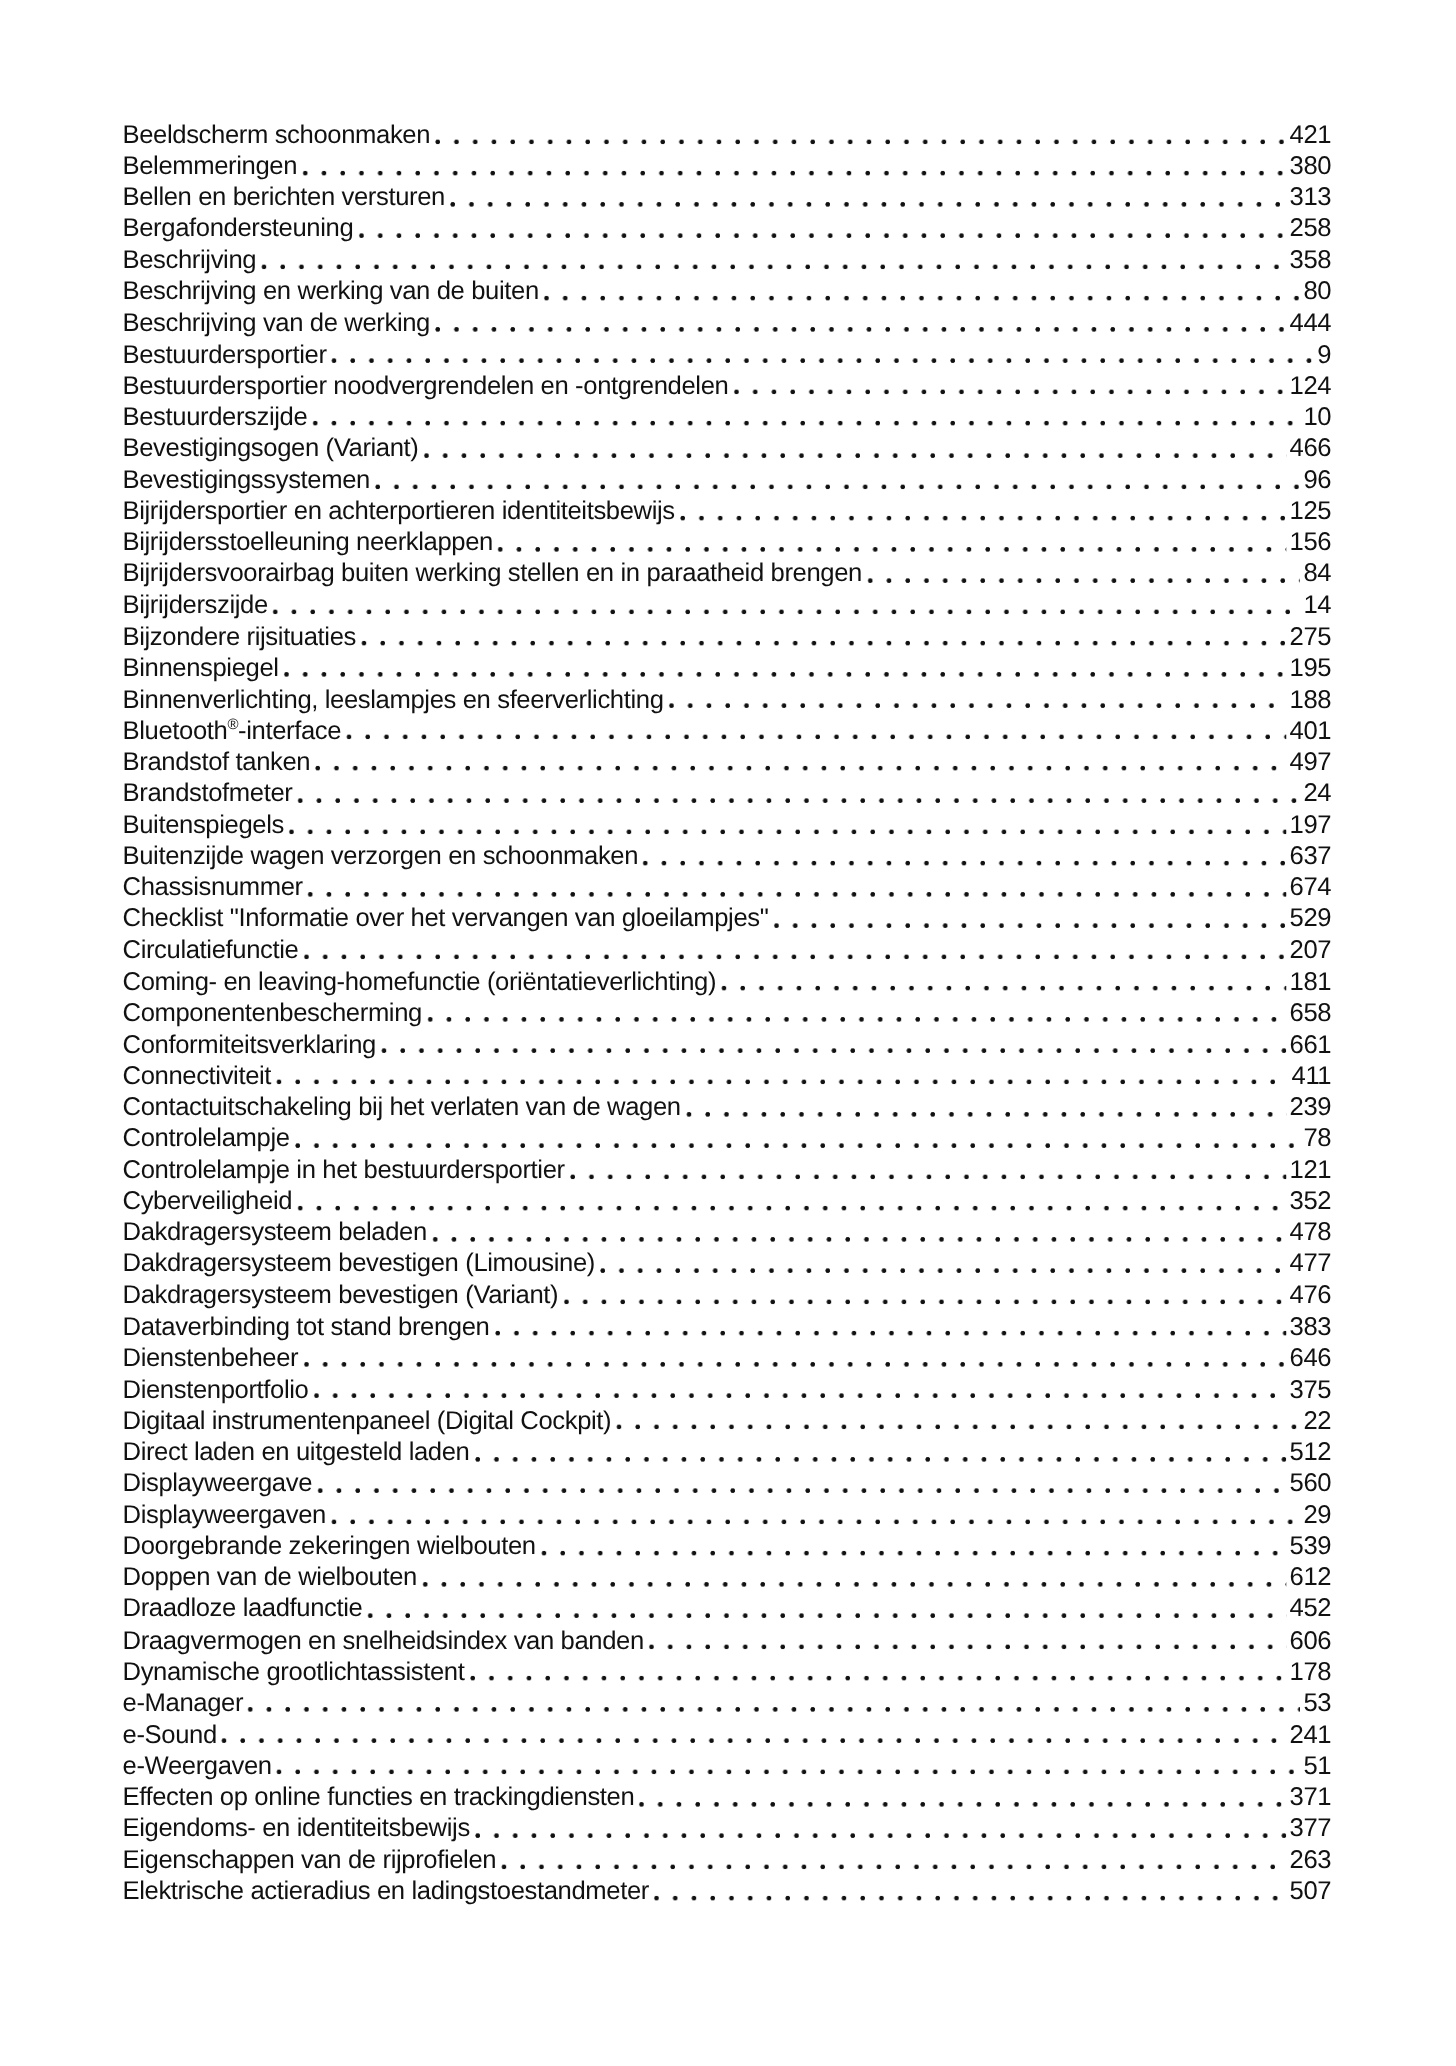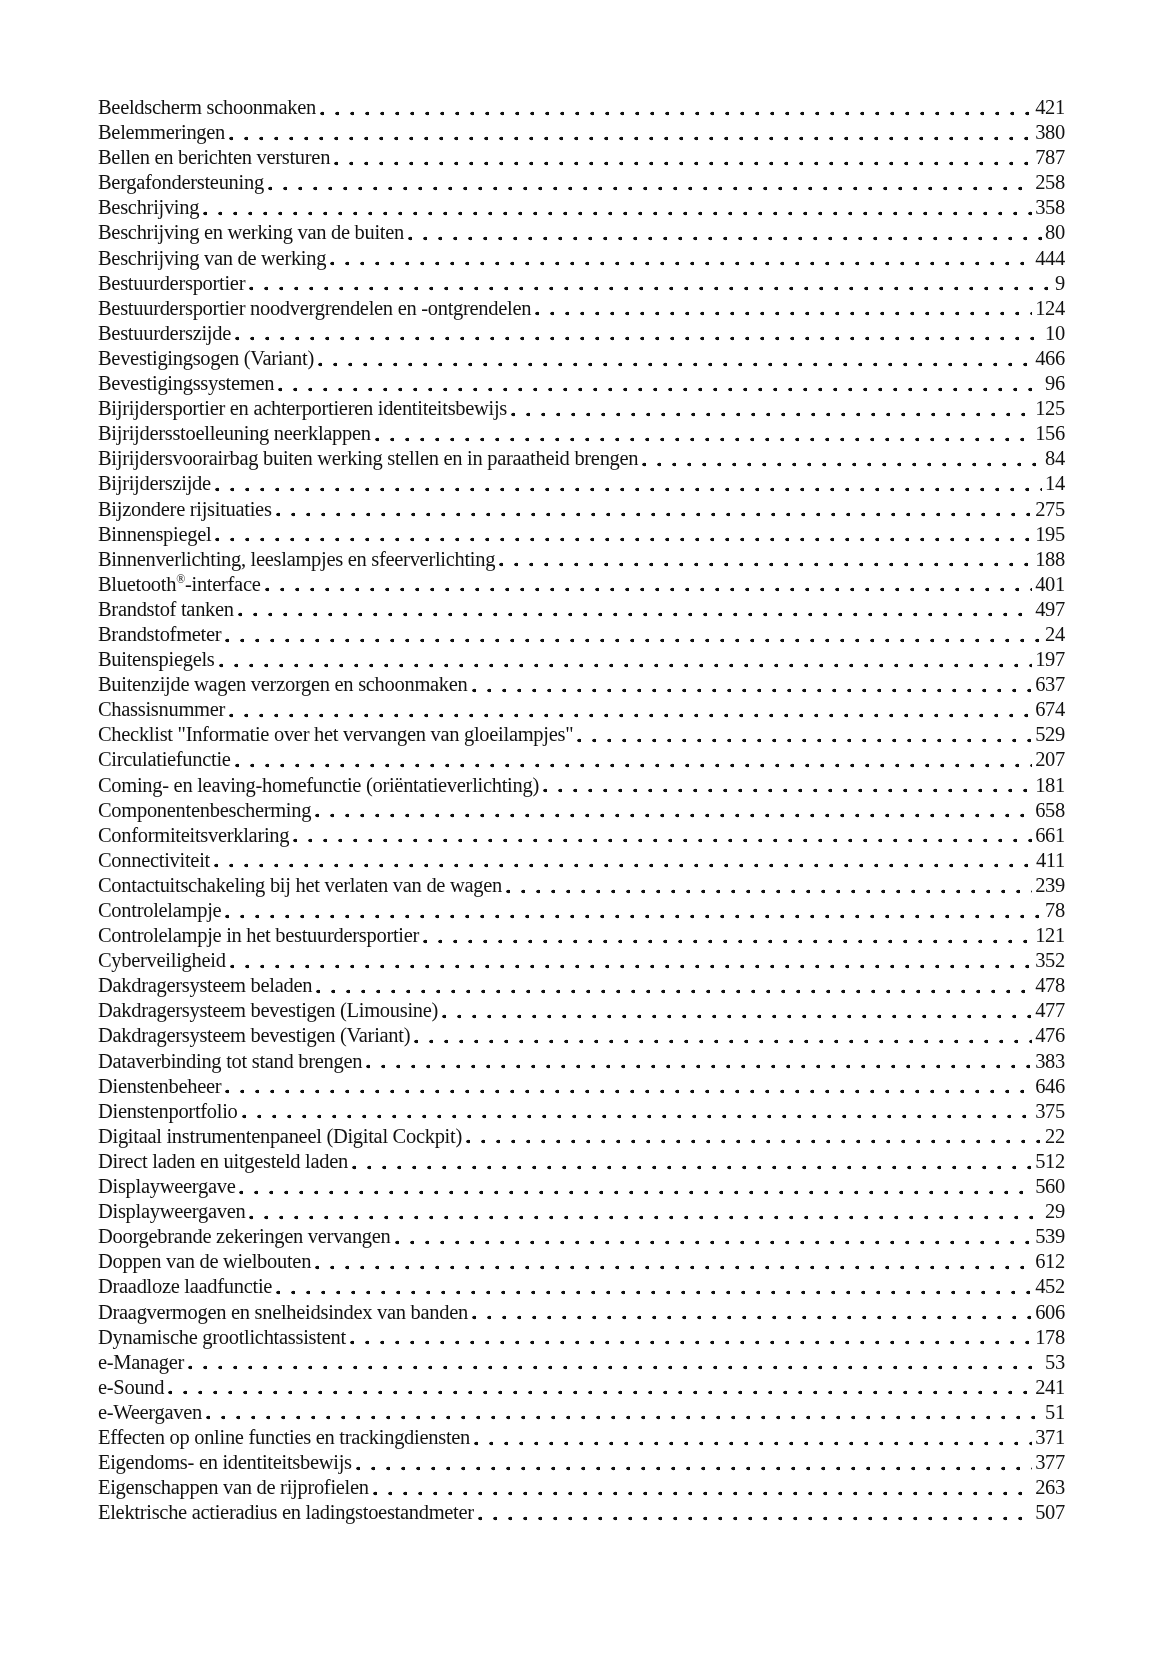--- a/index.html
+++ b/index.html
@@ -6,21 +6,21 @@
     margin: 0;
     padding: 0;
     background: #ffffff;
   }
   .doc-page {
     position: relative;
     width: 1165px;
     height: 1653px;
     background: #ffffff;
     overflow: hidden;
-    font-family: Liberation Serif, serif;
+    font-family: Liberation Sans, sans-serif;
   }
   .toc {
     position: absolute;
     left: 98px;
     top: 95px;
     width: 967px;
     margin: 0;
     padding: 0;
     list-style: none;
     color: #111111;
@@ -72,21 +72,21 @@
 
   <li class="toc-row">
     <span class="toc-label">Belemmeringen</span>
     <span class="toc-leader"></span>
     <span class="toc-page">380</span>
   </li>
 
   <li class="toc-row">
     <span class="toc-label">Bellen en berichten versturen</span>
     <span class="toc-leader"></span>
-    <span class="toc-page">787</span>
+    <span class="toc-page">313</span>
   </li>
 
   <li class="toc-row">
     <span class="toc-label">Bergafondersteuning</span>
     <span class="toc-leader"></span>
     <span class="toc-page">258</span>
   </li>
 
   <li class="toc-row">
     <span class="toc-label">Beschrijving</span>
@@ -328,21 +328,21 @@
     <span class="toc-page">560</span>
   </li>
 
   <li class="toc-row">
     <span class="toc-label">Displayweergaven</span>
     <span class="toc-leader"></span>
     <span class="toc-page">29</span>
   </li>
 
   <li class="toc-row">
-    <span class="toc-label">Doorgebrande zekeringen vervangen</span>
+    <span class="toc-label">Doorgebrande zekeringen wielbouten</span>
     <span class="toc-leader"></span>
     <span class="toc-page">539</span>
   </li>
 
   <li class="toc-row">
     <span class="toc-label">Doppen van de wielbouten</span>
     <span class="toc-leader"></span>
     <span class="toc-page">612</span>
   </li>
 

